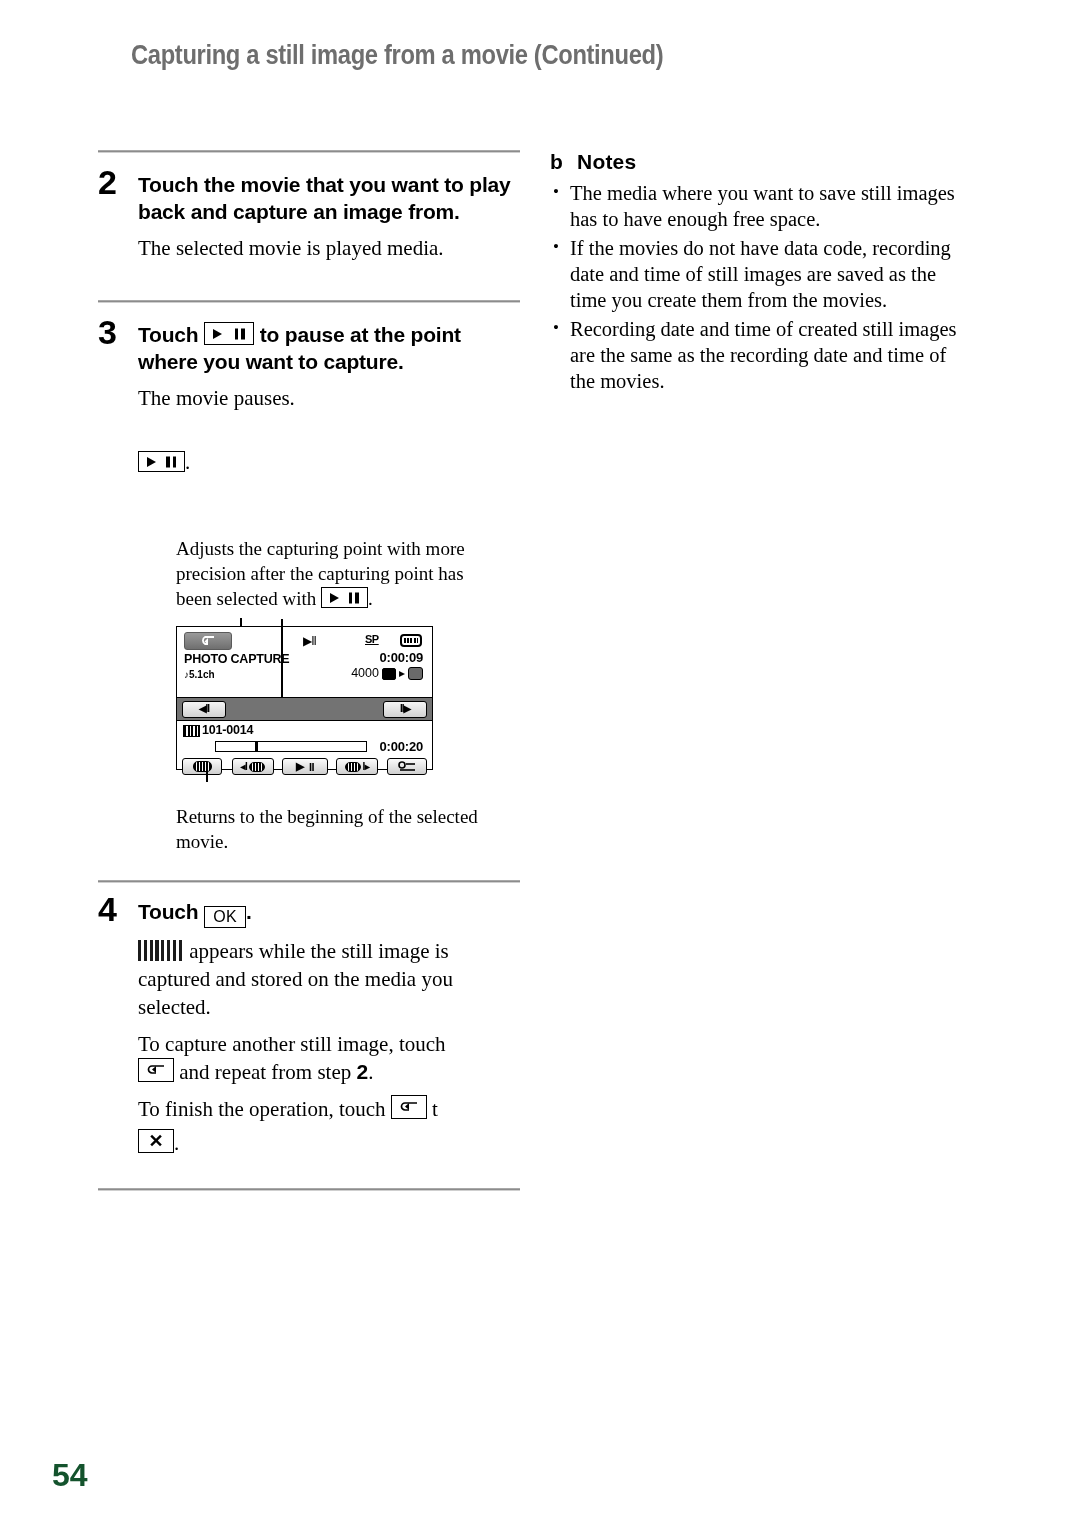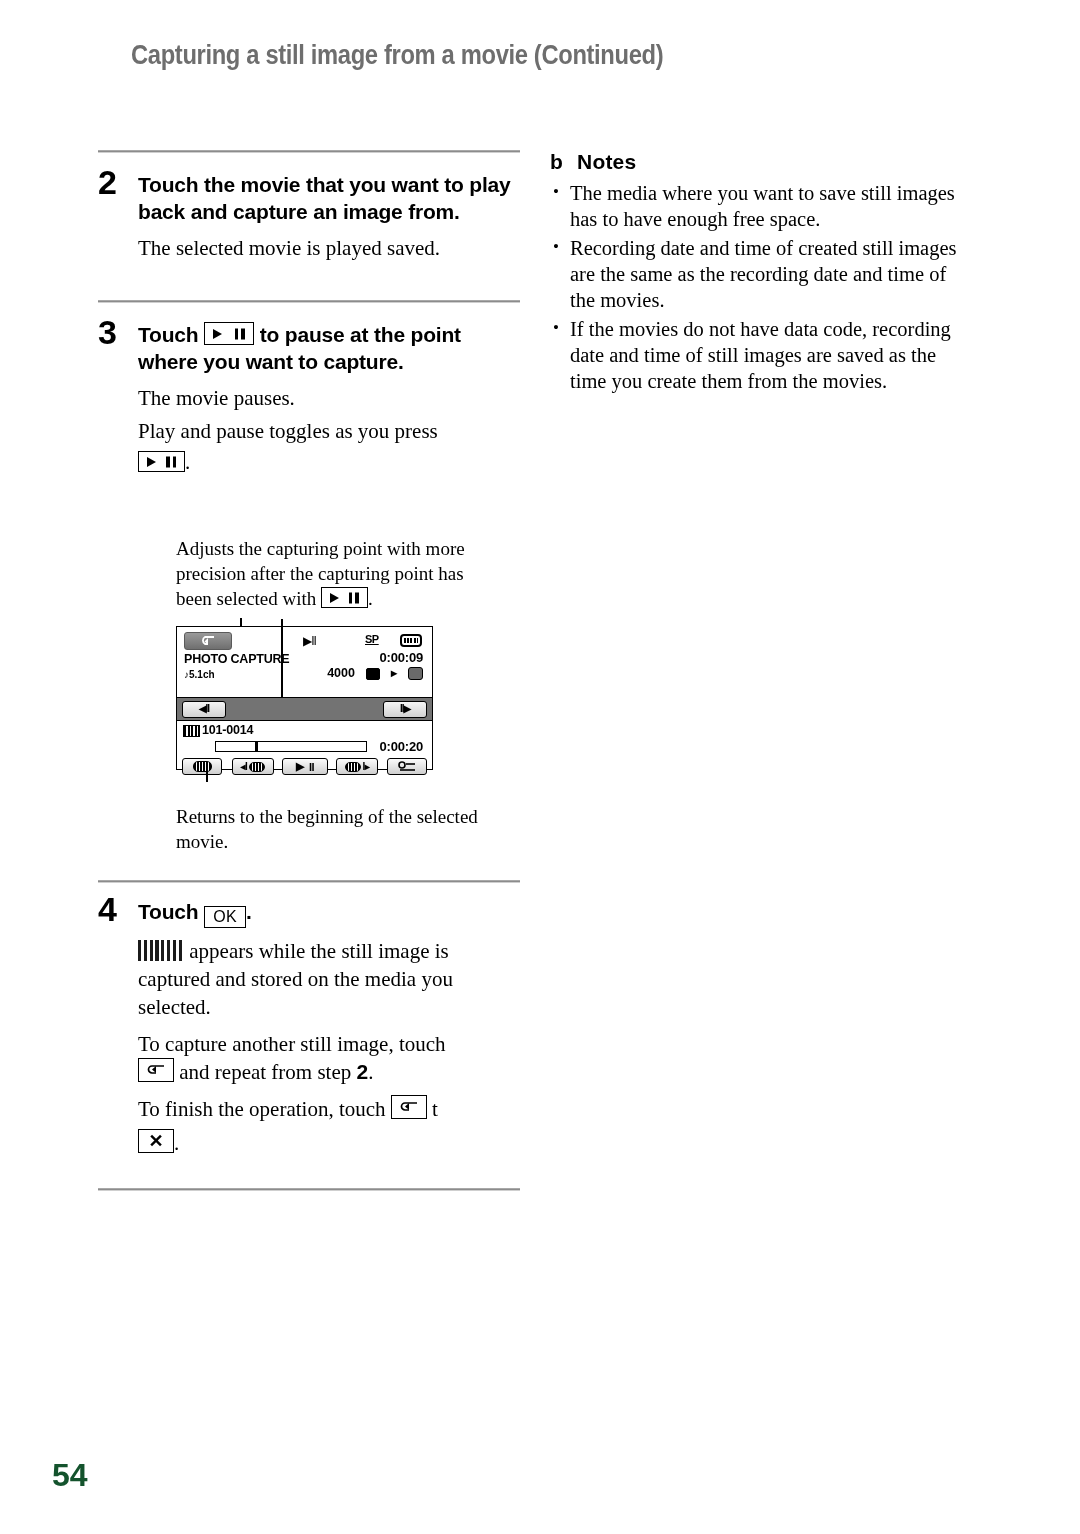--- a/index.html
+++ b/index.html
@@ -276,24 +276,24 @@
     position: absolute;
     right: 9px; top: 23px;
     font-size: 13px;
     font-weight: bold;
     letter-spacing: -0.2px;
   }
   .lcd-count-row {
     position: absolute;
     right: 9px; top: 39px;
     font-size: 12.5px;
-    font-weight: bold;
+    font-weight: normal;
     display: flex;
     align-items: flex-end;
-    gap: 11px;
+    gap: 3px;
   }
   .mini-cam {
     display: inline-block;
     width: 12px; height: 10px;
     border: 1.6px solid #000;
     border-radius: 2px;
     position: relative;
     background: #000;
   }
   .mini-media {
@@ -460,38 +460,38 @@
 <body>
 
 <div class="page-title">Capturing a still image from a movie (Continued)</div>
 
 <div class="col-left">
 
   <div class="rule"></div>
   <div class="step" style="margin-top:18px;">
     <div class="step-num">2</div>
     <div class="step-head">Touch the movie that you want to play back and capture an image from.</div>
-    <div class="step-body">The selected movie is played saved.</div>
+    <div class="step-body">The selected movie is played media.</div>
   </div>
 
   <div style="height:38px;"></div>
   <div class="rule"></div>
   <div class="step" style="margin-top:18px;">
     <div class="step-num">3</div>
     <div class="step-head">
       <span>Touch</span>
       <span class="ibox ibox-playpause big">
         <span class="pp-play"></span>
         <span class="pp-pause"></span>
       </span>
       <span>to pause at the point where you want to capture.</span>
     </div>
     <div class="step-body">The movie pauses.</div>
     <div class="step-body tight">
-      <span>Play and pause toggles as you press</span><br>
+      <br>
       <span class="ibox ibox-playpause" style="margin-top:6px;">
         <span class="pp-play"></span>
         <span class="pp-pause"></span>
       </span><span>.</span>
     </div>
   </div>
 </div>
 
 <div class="figure-wrap">
   <div class="fig-note">
@@ -615,18 +615,18 @@
   </div>
 </div>
 <div class="rule-abs" style="top:1188px;"></div>
 
 <div class="col-right">
   <div class="notes-head">
     <span class="b-glyph">b</span><span>Notes</span>
   </div>
   <ul class="notes-list">
     <li>The media where you want to save still images has to have enough free space.</li>
+    <li>If the movies do not have data code, recording date and time of still images are saved as the time you create them from the movies.</li>
     <li>Recording date and time of created still images are the same as the recording date and time of the movies.</li>
-    <li>If the movies do not have data code, recording date and time of still images are saved as the time you create them from the movies.</li>
   </ul>
 </div>
 
 <div class="page-num">54</div>
 
 </body></html>

